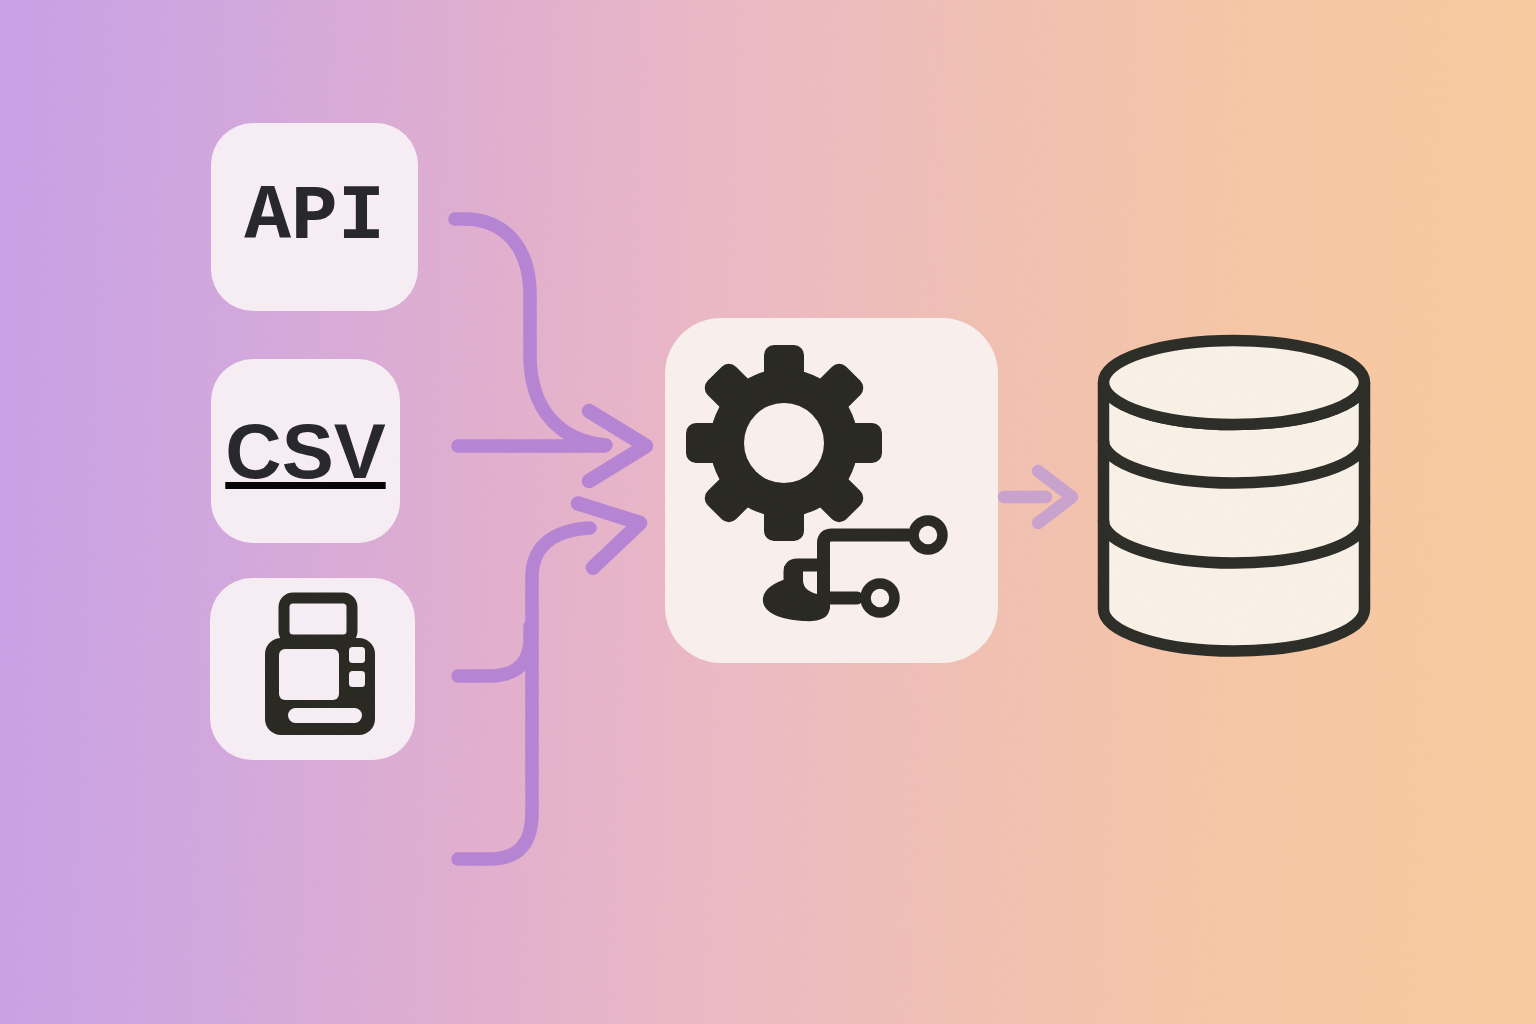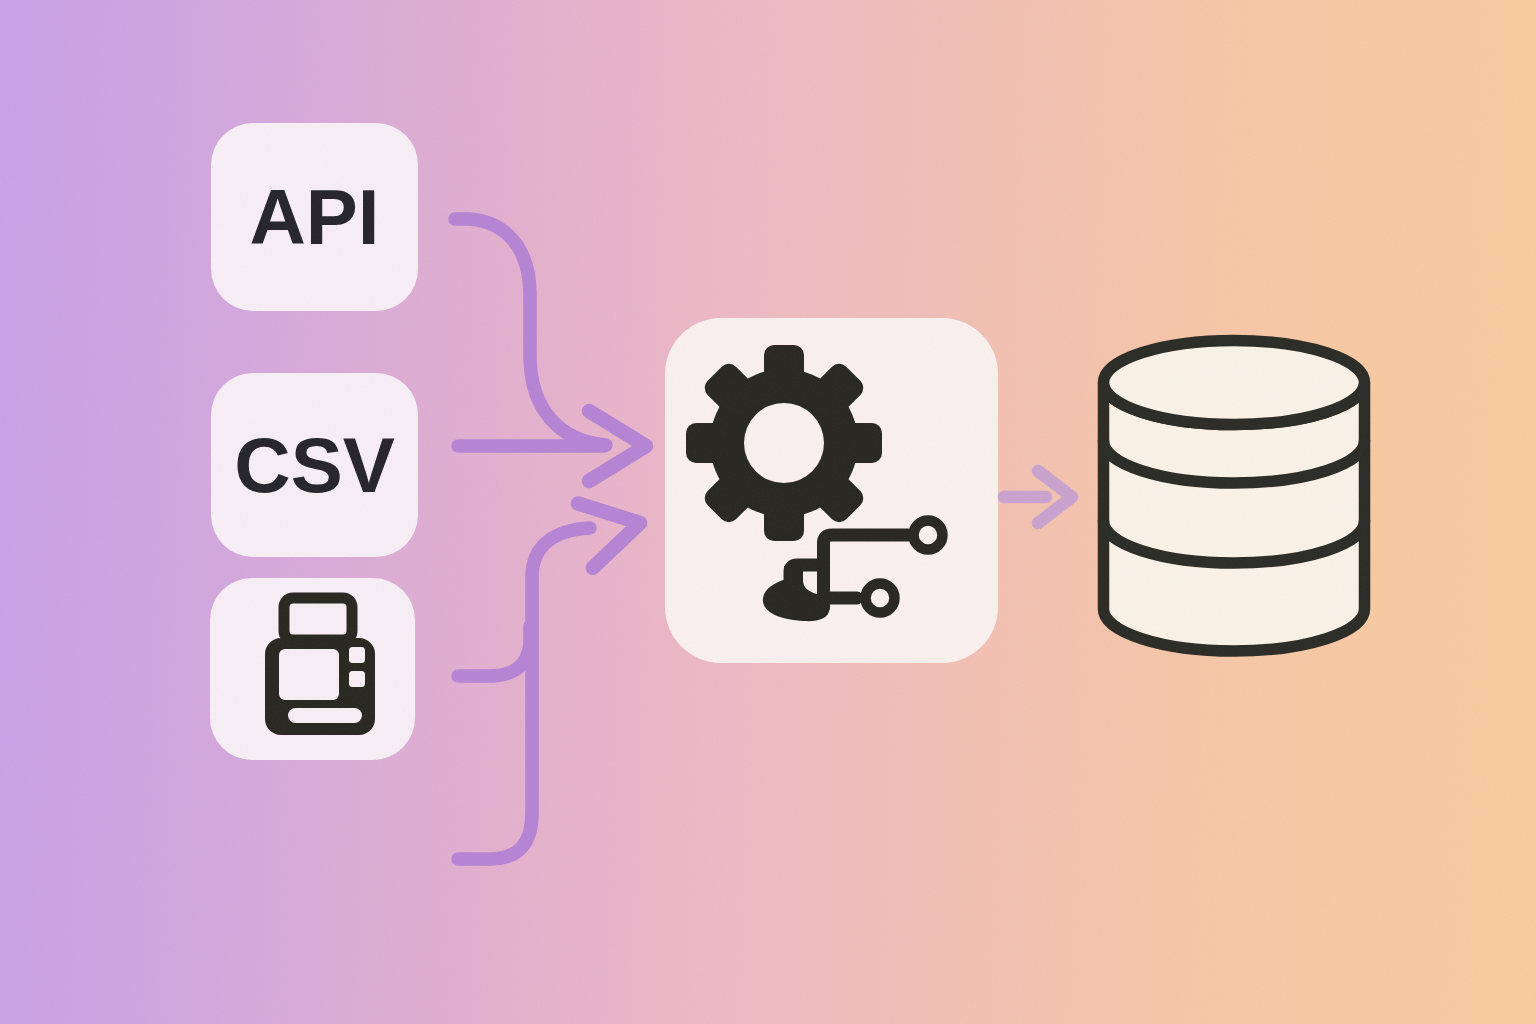--- a/index.html
+++ b/index.html
@@ -18,22 +18,22 @@
     border-radius:42px;
     display:flex;align-items:center;justify-content:center;
   }
   .node-label{
     font-weight:bold;
     font-size:78px;
     letter-spacing:0px;
     color:#232329;
     user-select:none;
   }
-  .node.api{left:211px;top:123px;width:207px;height:188px;}
-  .node.csv{left:211px;top:373px;width:207px;height:184px;}
+  .node.api{left:211px;top:123px;width:207px;height:188px;font-family:Liberation Mono, monospace;}
+  .node.csv{left:211px;top:359px;width:189px;height:184px;text-decoration:underline;}
   .node.device{left:210px;top:578px;width:205px;height:182px;}
   .node.crm{left:213px;top:793px;width:207px;height:139px;}
   .node.processor{
     left:665px;top:318px;width:333px;height:345px;
     border-radius:56px;background:#faf0ee;
   }
   svg.overlay{
     position:absolute;left:0;top:0;width:1536px;height:1024px;
     pointer-events:none;
   }

